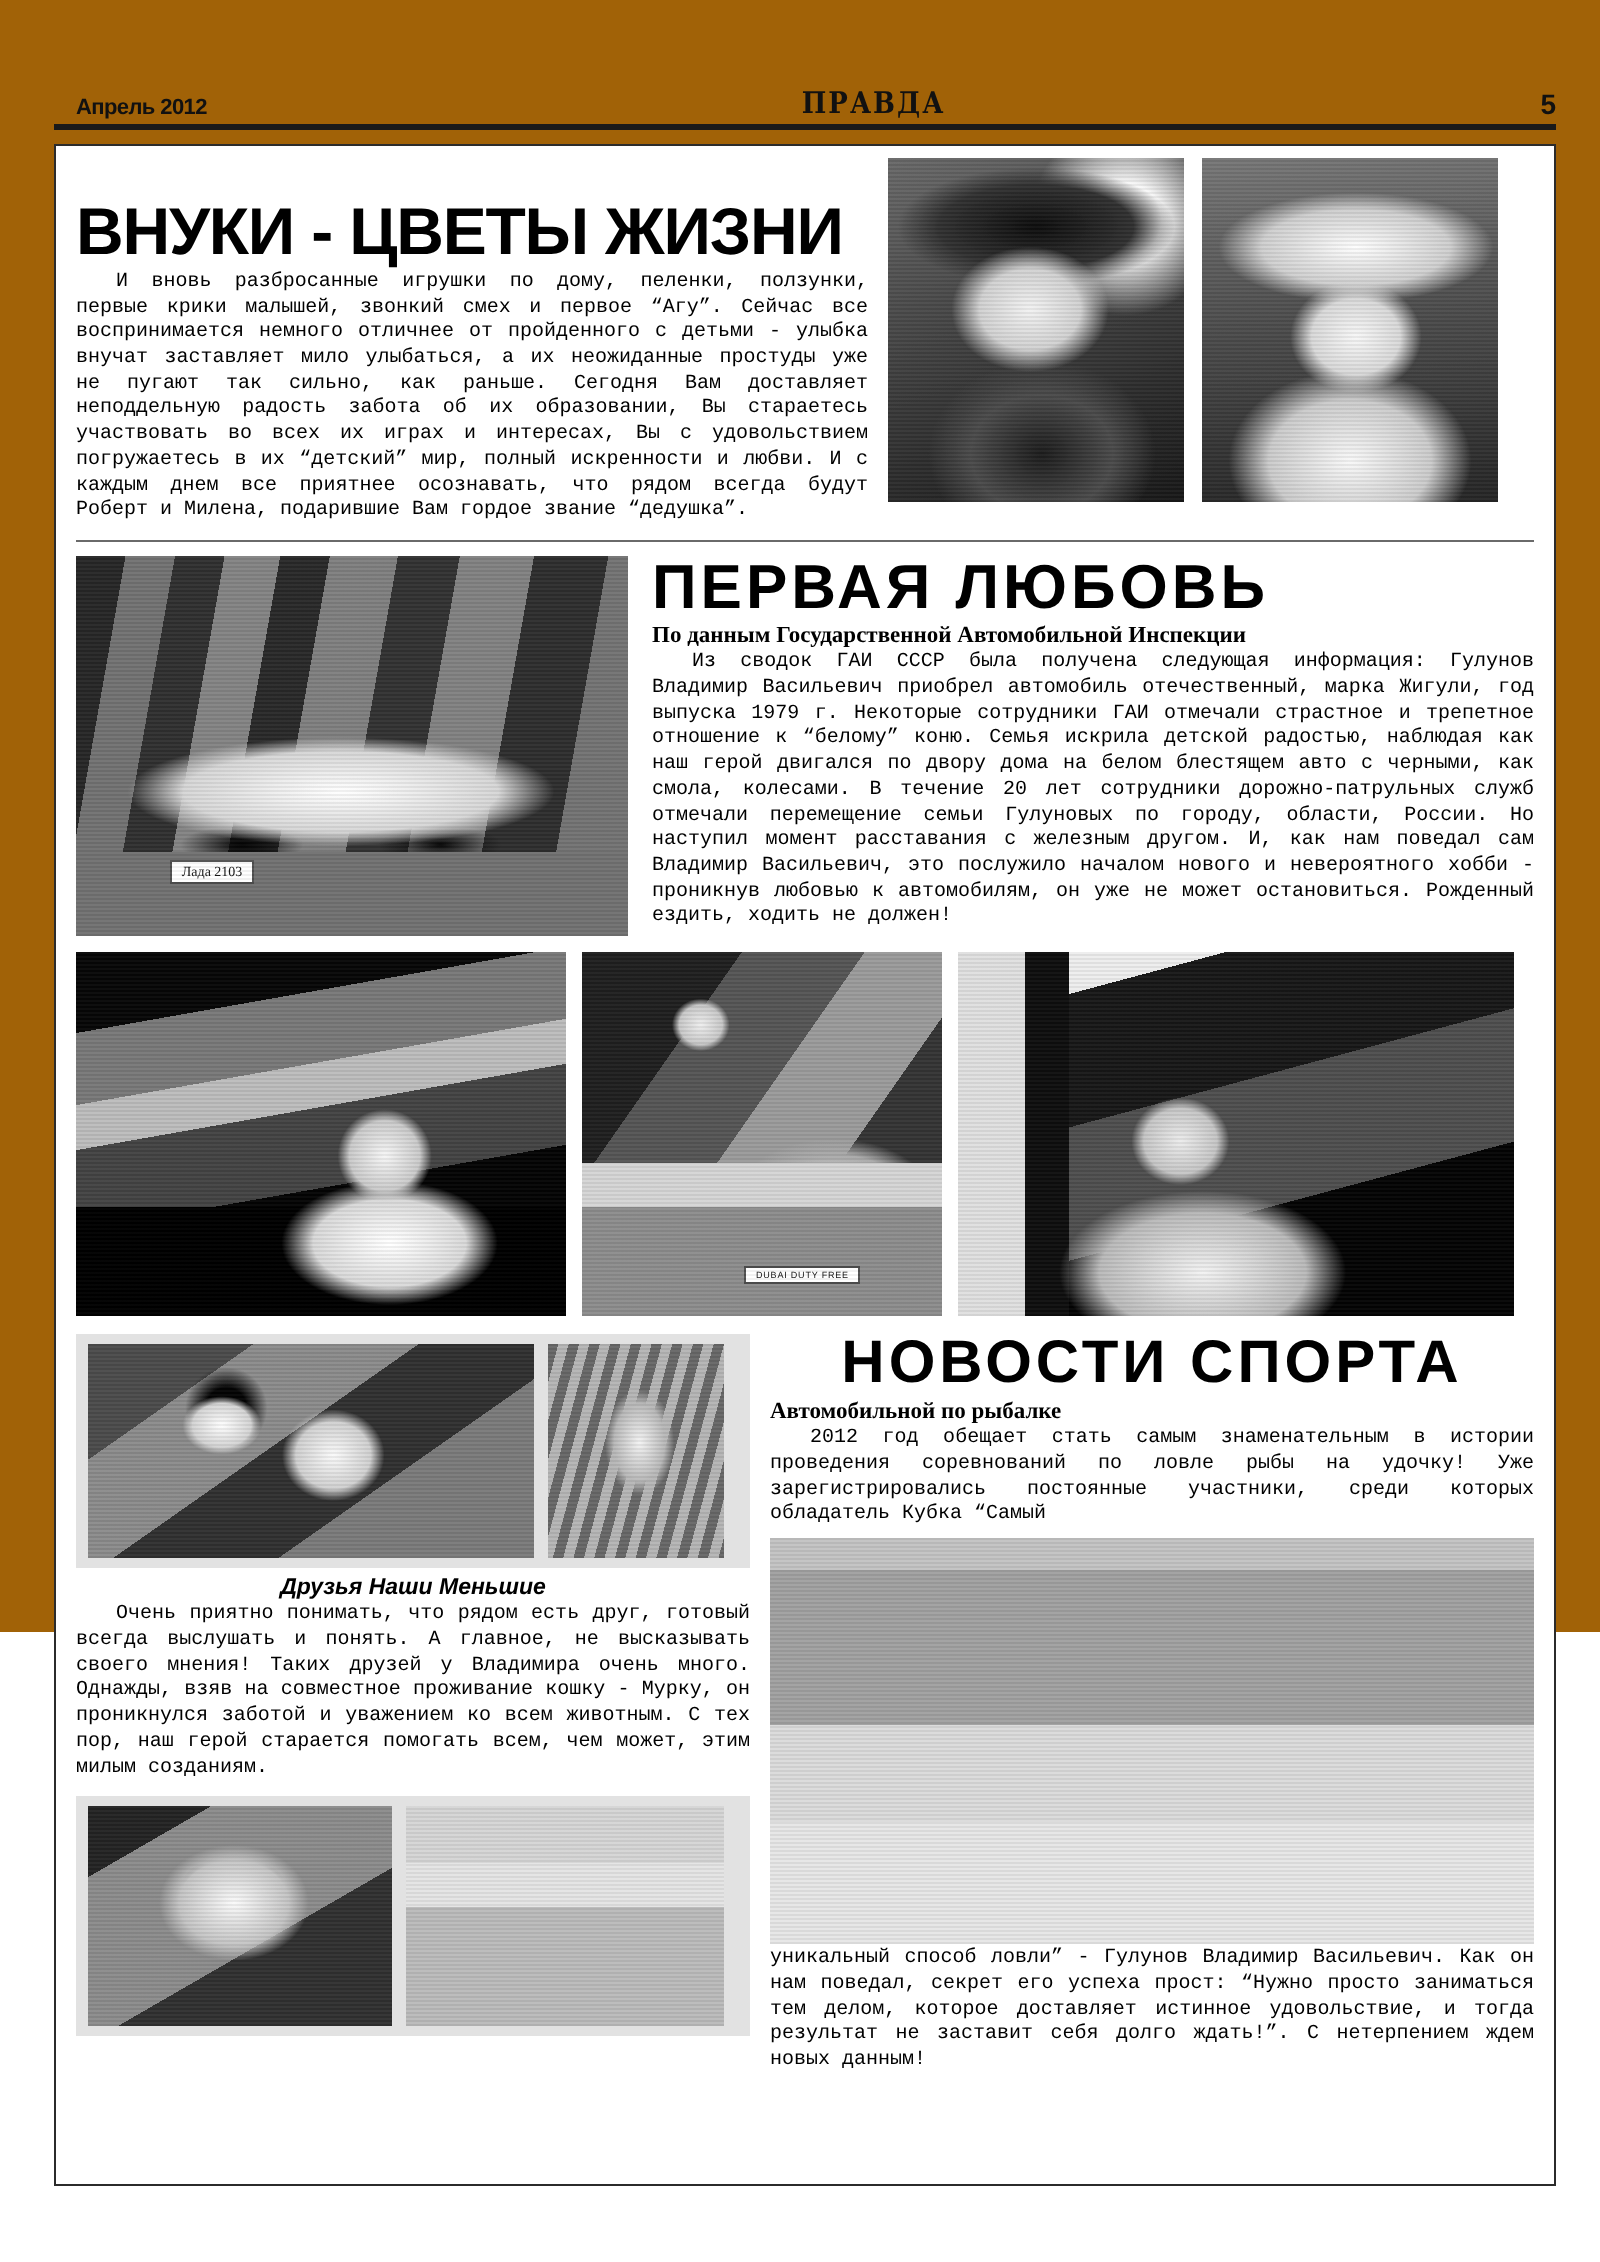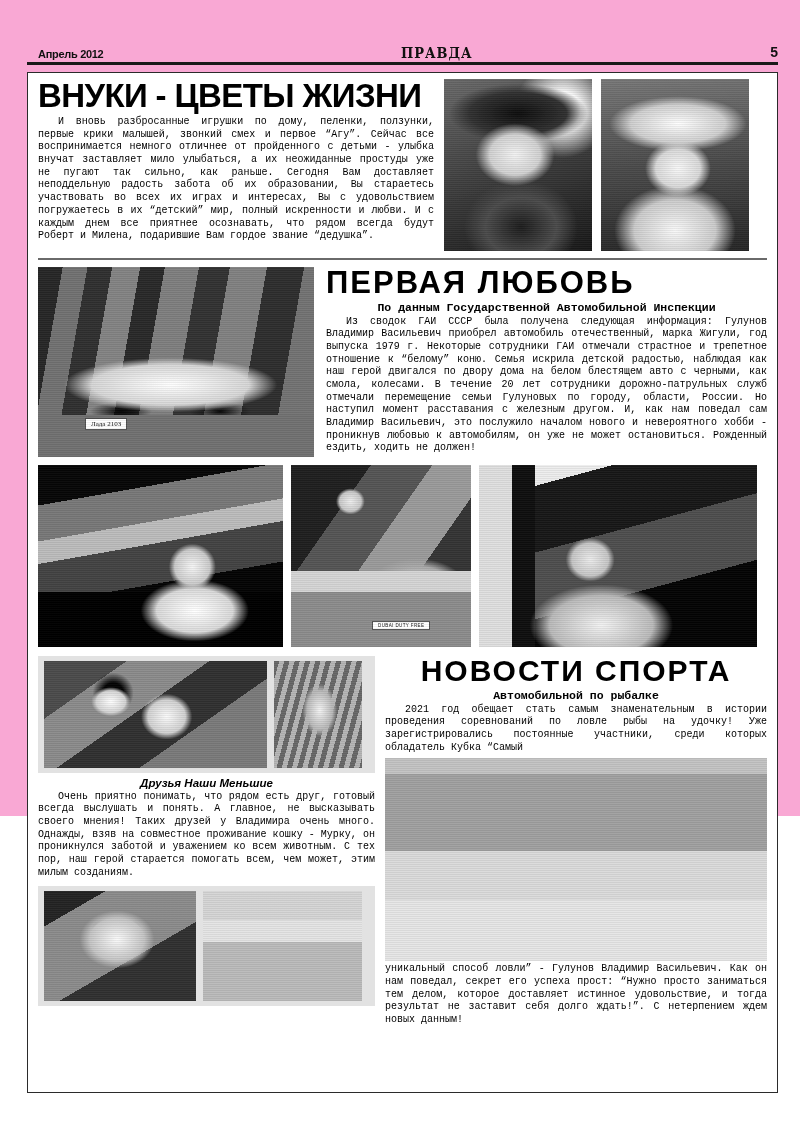--- a/index.html
+++ b/index.html
@@ -12,21 +12,21 @@
     height: 1131px;
     font-family: "Liberation Serif", serif;
     color: #000;
     overflow: hidden;
   }
 
   .page {
     position: relative;
     width: 800px;
     height: 816px;
-    background: #f9a8d4;
+    background: #a16207;
   }
 
   
   .masthead {
     position: absolute;
     left: 38px;
     top: 44px;
     width: 740px;
     display: flex;
     align-items: flex-end;
@@ -84,24 +84,23 @@
 
   
   .headline {
     font-family: "Liberation Sans", sans-serif;
     font-weight: bold;
     color: #000;
     line-height: 1;
     margin: 0;
   }
   .subhead {
-    font-family: Liberation Mono, monospace;
+    font-family: Liberation Serif, serif;
     font-weight: bold;
     font-size: 11.5px;
-    text-align: center;
     margin: 3px 0 2px 0;
     color: #000;
   }
   .body-text {
     font-family: Liberation Mono, monospace;
     font-size: 10px;
     line-height: 1.27;
     text-align: justify;
     text-indent: 20px;
     margin: 2px 0 0 0;
@@ -225,21 +224,21 @@
   }
 
   .divider {
     height: 1.5px;
     background: #6a6a6a;
     margin: 7px 0 0 0;
   }
 
   
   .sec1 { display: flex; gap: 10px; }
-  .sec1-left { width: 396px; }
+  .sec1-left { width: 396px; margin-top: 20px; }
   .sec1-right { display: flex; gap: 9px; }
   .sec1 .headline { font-size: 33px; letter-spacing: -0.6px; margin-bottom: 4px; }
   .ph-boy, .ph-girl { width: 148px; height: 172px; }
 
   
   .sec2 { display: flex; gap: 12px; margin-top: 7px; }
   .ph-lada { width: 276px; height: 190px; }
   .sec2-right { flex: 1; }
   .sec2 .headline {
     font-size: 31px;
@@ -350,21 +349,21 @@
           <p class="body-text">Очень приятно понимать, что рядом есть друг, готовый всегда выслушать и понять. А главное, не высказывать своего мнения! Таких друзей у Владимира очень много. Однажды, взяв на совместное проживание кошку - Мурку, он проникнулся заботой и уважением ко всем животным. С тех пор, наш герой старается помогать всем, чем может, этим милым созданиям.</p>
           <div class="pets-row2">
             <div class="photo ph-fluffy"></div>
             <div class="photo ph-beach"></div>
           </div>
         </div>
 
         <div class="sec3-right">
           <h1 class="headline">НОВОСТИ  СПОРТА</h1>
           <div class="subhead">Автомобильной по рыбалке</div>
-          <p class="body-text">2021 год обещает стать самым знаменательным в истории проведения соревнований по ловле рыбы на удочку! Уже зарегистрировались постоянные участники, среди которых обладатель Кубка “Самый</p>
+          <p class="body-text">2012 год обещает стать самым знаменательным в истории проведения соревнований по ловле рыбы на удочку! Уже зарегистрировались постоянные участники, среди которых обладатель Кубка “Самый</p>
           <div class="photo ph-fish"></div>
           <p class="body-text noindent">уникальный способ ловли” - Гулунов Владимир Васильевич. Как он нам поведал, секрет его успеха прост: “Нужно просто заниматься тем делом, которое доставляет истинное удовольствие, и тогда результат не заставит себя долго ждать!”. С нетерпением ждем новых данным!</p>
         </div>
 
       </div>
 
     </div>
   </div>
 </div>
 

